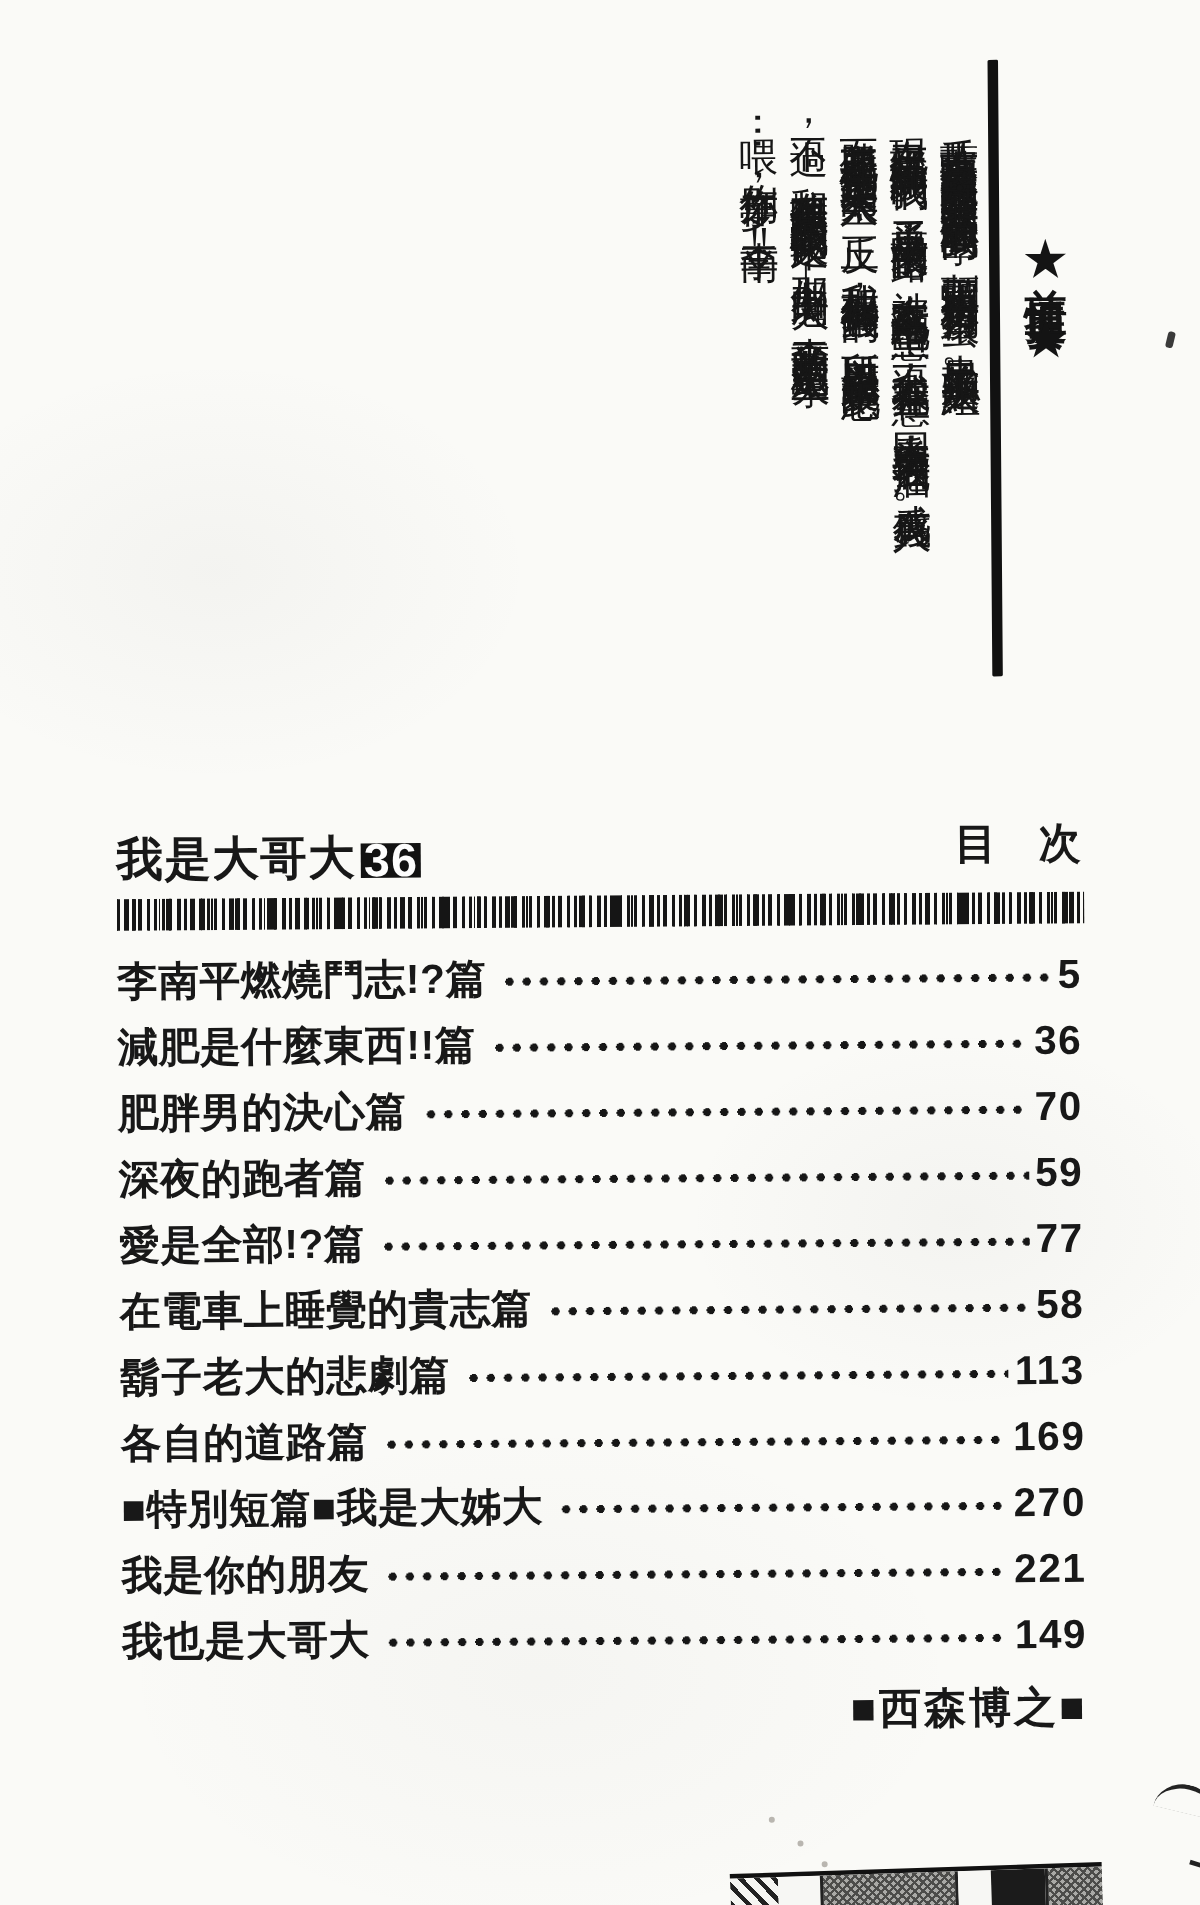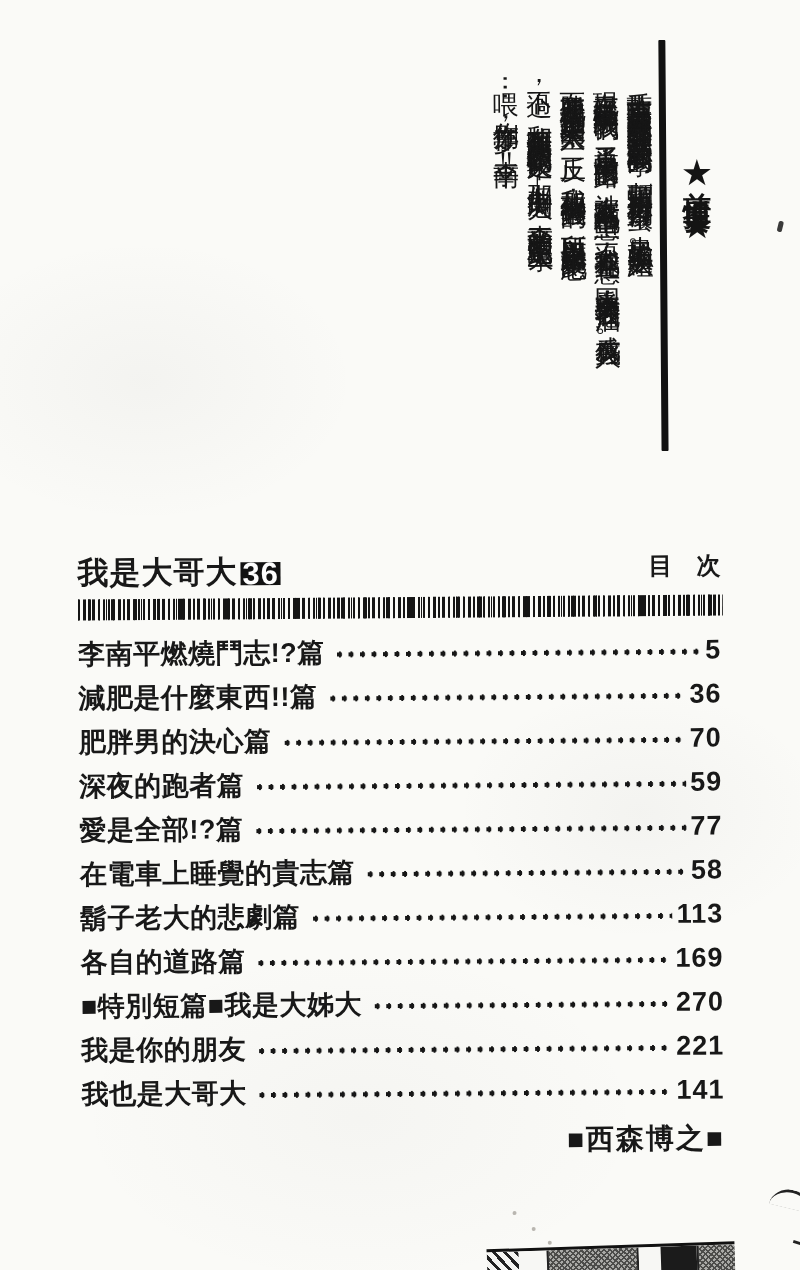--- a/index.html
+++ b/index.html
@@ -45,21 +45,21 @@
   .toc-header { display: flex; justify-content: space-between; align-items: flex-end; height: 46px; }
   .series-line { display: flex; align-items: center; }
   .series-title { font-size: 31px; font-weight: bold; letter-spacing: 1px; }
   .vol-badge {
     display: inline-flex; align-items: center; justify-content: center;
     margin-left: 3px; margin-top: 3px;
     min-width: 30px; height: 23px; padding: 0 2px;
     background: #121212; color: #fdfdfd;
     font-size: 31px; font-weight: bold; letter-spacing: 1px;
   }
-  .toc-heading { font-size: 24px; font-weight: bold; white-space: pre; padding-bottom: 8px; margin-left: 33px; }
+  .toc-heading { font-size: 28px; font-weight: bold; white-space: pre; padding-bottom: 8px; margin-left: 33px; }
   .barcode {
     height: 21px; margin-top: 5px; width: 645px;
     background-image:
       repeating-linear-gradient(90deg, #151515 0px, #151515 2px, transparent 2px, transparent 5px),
       repeating-linear-gradient(90deg, #151515 0px, #151515 1px, transparent 1px, transparent 7px),
       repeating-linear-gradient(90deg, transparent 0px, transparent 10px, #151515 10px, #151515 13px, transparent 13px, transparent 23px);
   }
   .entries { margin-top: 12px; }
   .entry { display: flex; align-items: center; height: 44px; }
   .entry-title {
@@ -199,21 +199,21 @@
           <span class="entry-page">270</span>
         </div>
         <div class="entry">
           <span class="entry-title">我是你的朋友</span>
           <span class="leader"></span>
           <span class="entry-page">221</span>
         </div>
         <div class="entry">
           <span class="entry-title">我也是大哥大</span>
           <span class="leader"></span>
-          <span class="entry-page">141</span>
+          <span class="entry-page">149</span>
         </div>
       </div>
 
       <div class="author-credit">■西森博之■</div>
     </div>
 
     <div class="scan-speck"></div>
     <div class="speck-sm" style="left:508px; top:1212px; width:4px; height:4px;"></div>
     <div class="speck-sm" style="left:527px; top:1228px; width:4px; height:4px;"></div>
     <div class="speck-sm" style="left:543px; top:1242px; width:4px; height:4px;"></div>

